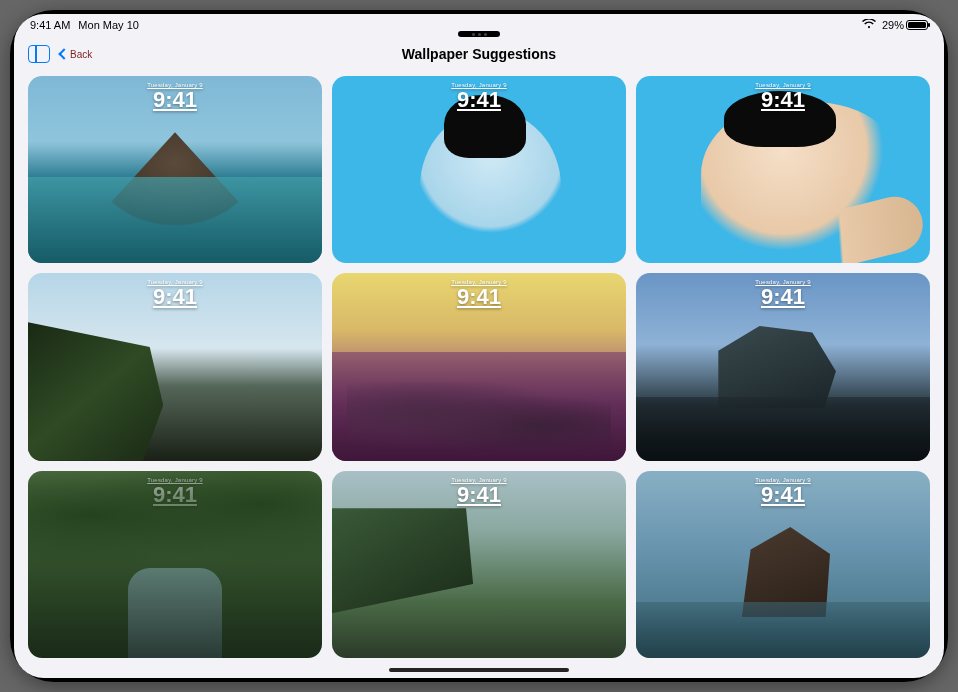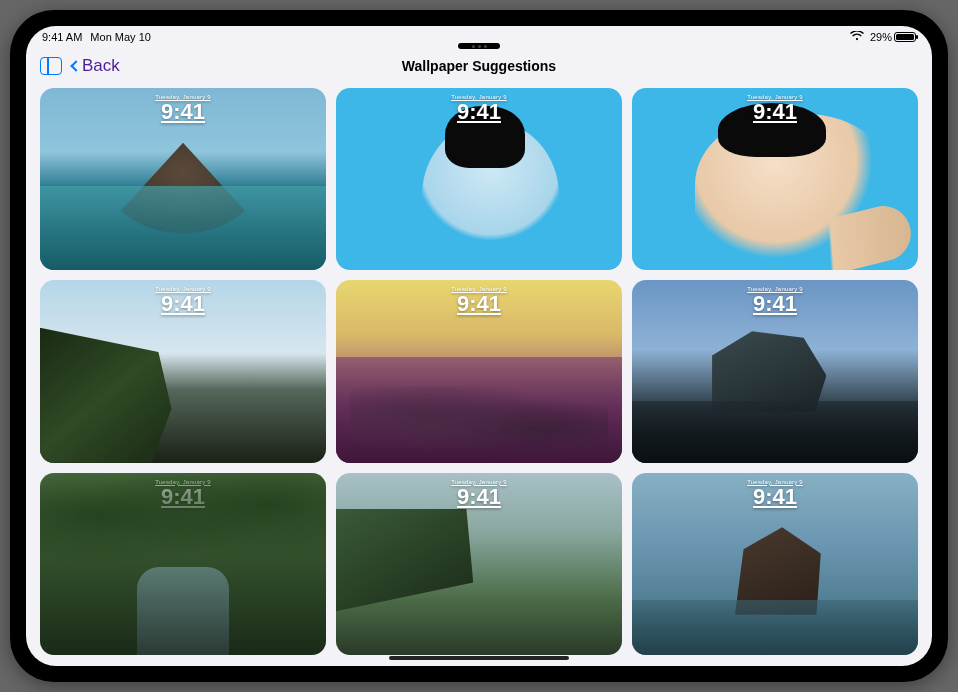--- a/index.html
+++ b/index.html
@@ -11,21 +11,21 @@
     justify-content: center;
     width: 958px;
     height: 692px;
     overflow: hidden;
   }
   .device {
     width: 938px;
     height: 672px;
     background: #000;
     border-radius: 44px;
-    padding: 16px;
+    padding: 4px;
     box-shadow: 0 4px 20px rgba(0,0,0,.4);
     position: relative;
   }
   .screen {
     width: 100%;
     height: 100%;
     background: #f2f2f7;
     border-radius: 30px;
     overflow: hidden;
     display: flex;
@@ -61,21 +61,21 @@
   .battery-body::after{content:"";position:absolute;right:-3px;top:2px;width:2px;height:4px;background:#000;border-radius:1px;}
   .battery-fill{position:absolute;left:1px;top:1px;bottom:1px;right:1px;background:#000;border-radius:1.5px;}
   
   .nav-bar {
     height: 36px;
     display:flex;
     align-items:center;
     position:relative;
     padding: 0 14px;
   }
-  .nav-left { display:flex; align-items:center; gap:10px; color:#4c1d95; font-size:17px;}
+  .nav-left { display:flex; align-items:center; gap:10px; color:#7f1d1d; font-size:10px;}
   .sidebar-toggle {
     width:22px;height:18px;border:1.5px solid #007aff;border-radius:4px;position:relative;
   }
   .sidebar-toggle::before{content:"";position:absolute;left:6px;top:0;bottom:0;width:1.5px;background:#007aff;}
   .back-group{display:flex;align-items:center;gap:2px;cursor:default;}
   .chevron-left {
     width:8px;height:8px;border-left:2px solid #007aff;border-bottom:2px solid #007aff;transform:rotate(45deg);
   }
   .nav-title {
     position:absolute; left:0; right:0; text-align:center; font-size:14px; font-weight:600; color:#000;

